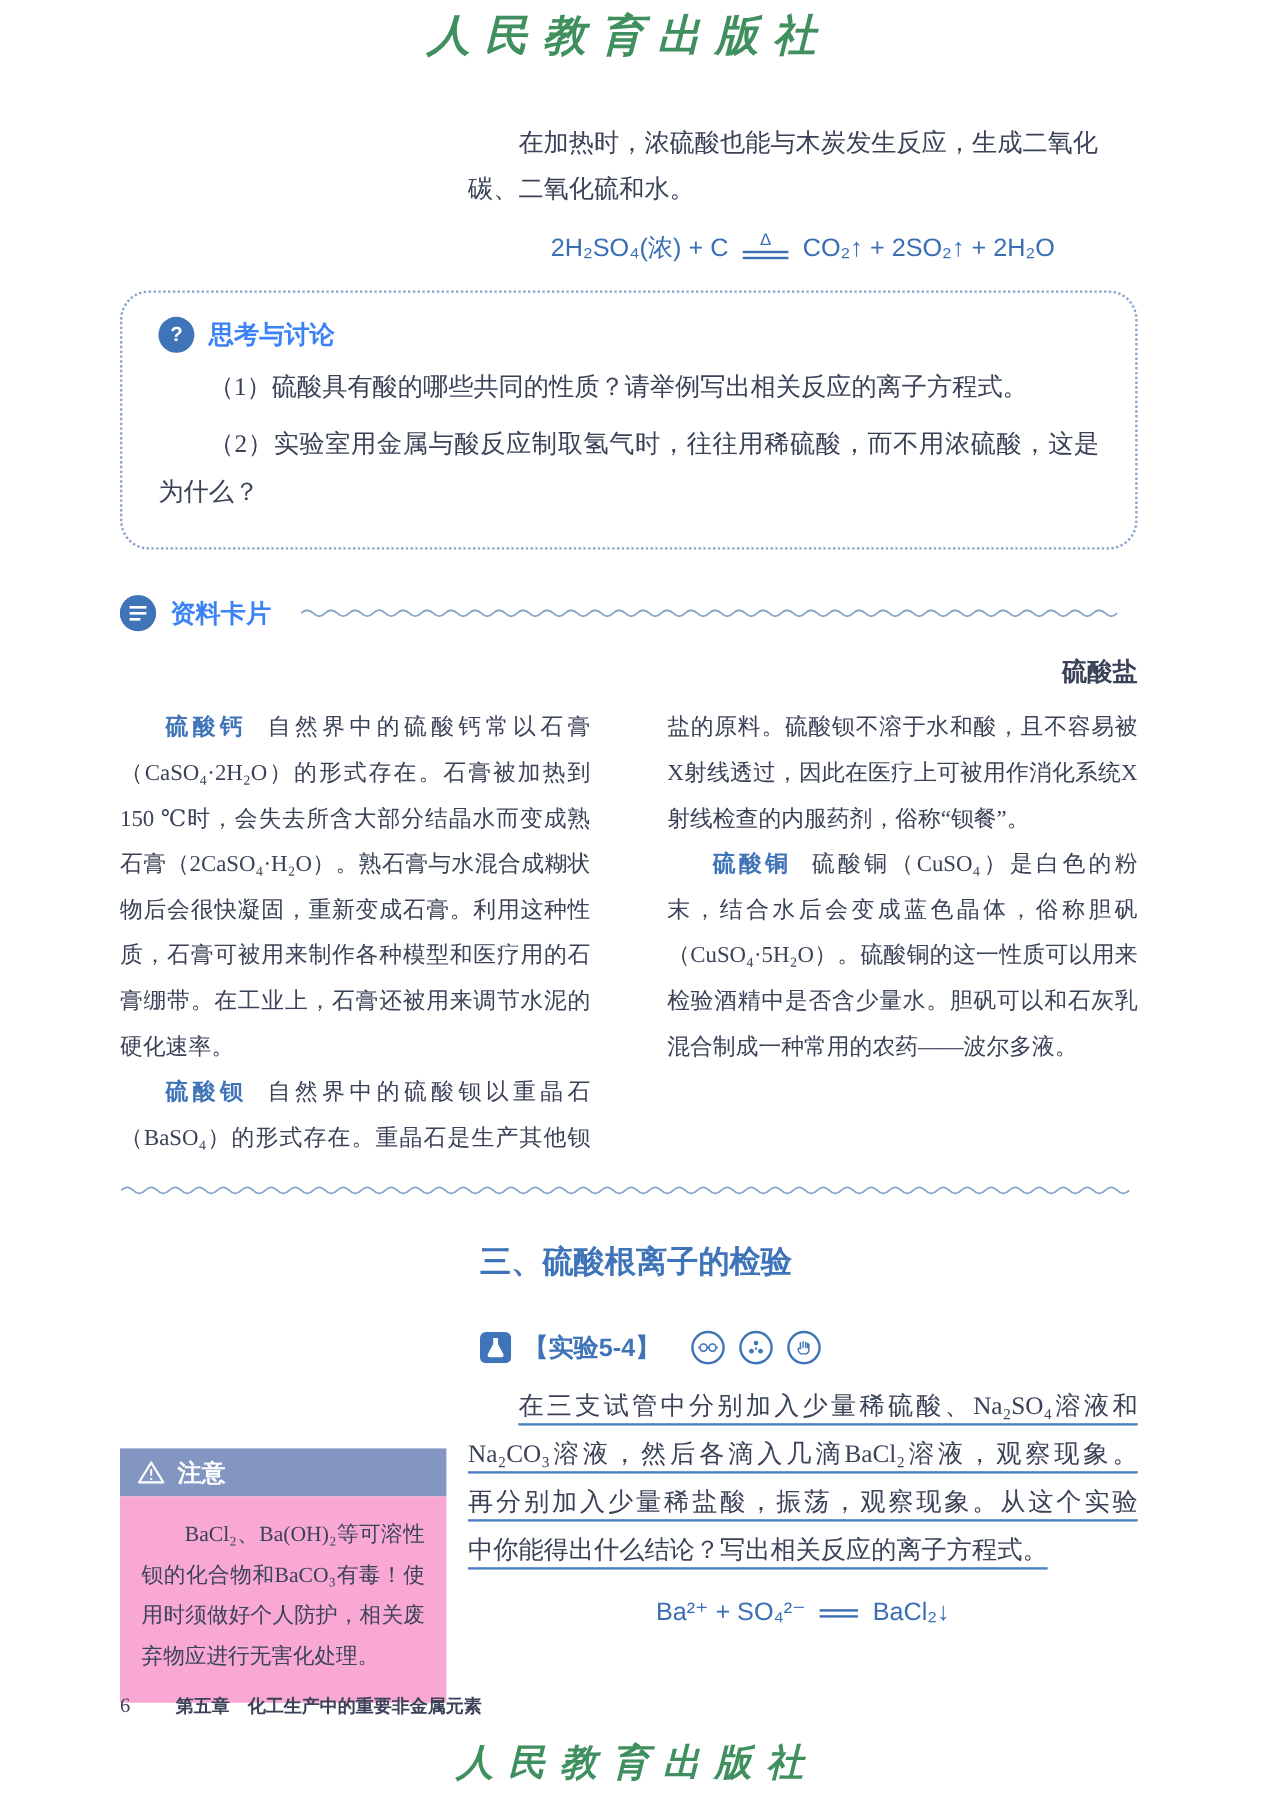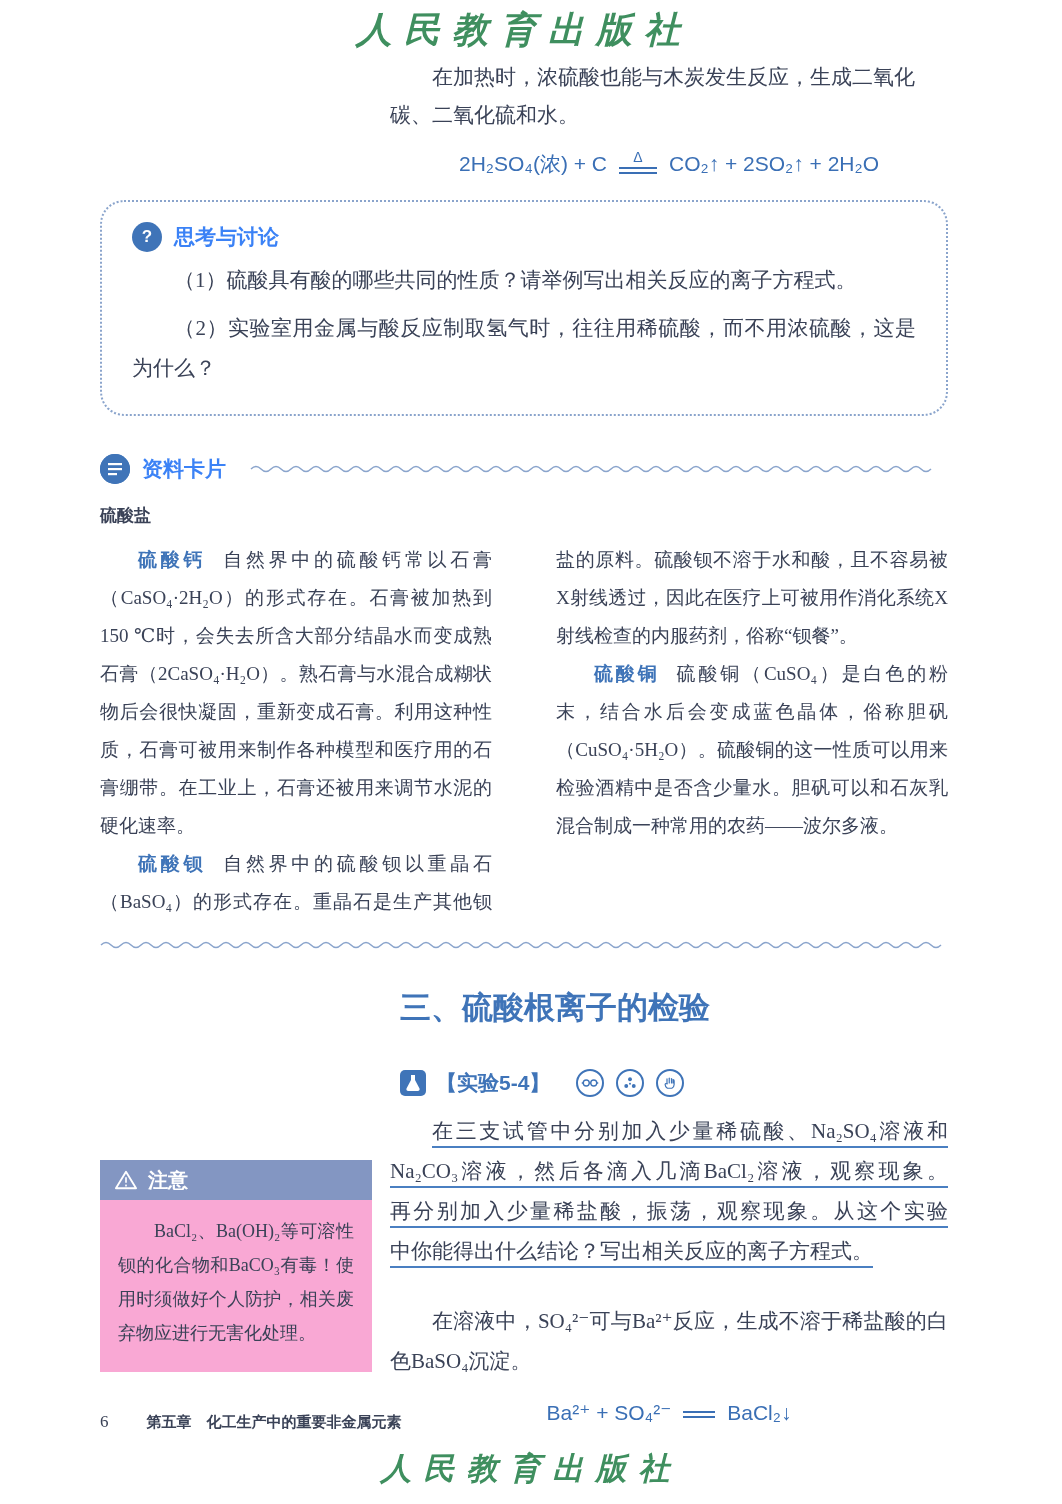--- a/index.html
+++ b/index.html
@@ -23,21 +23,21 @@
     font-style: italic;
     font-weight: bold;
     letter-spacing: 12px;
   }
   .logo-top { font-size: 36px; padding-top: 6px; height: 58px; }
   .logo-bottom { position: absolute; left: 0; width: 1062px; top: 1448px; font-size: 31px; }
 
   .maincol { margin-left: 290px; width: 558px; }
 
   
-  .intro { font-size: 21px; line-height: 38px; font-family: Liberation Serif, serif; }
+  .intro { margin-top: 42px; font-size: 21px; line-height: 38px; font-family: Liberation Serif, serif; }
   .intro .line.indent { text-indent: 2em; }
 
   .equation {
     text-align: center;
     color: #3a6fb5;
     font-size: 21px;
     margin: 16px 0 22px;
   }
   .cond {
     display: inline-flex; flex-direction: column; align-items: center;
@@ -67,34 +67,34 @@
     background: #3f74b8; color: #fff;
     display: flex; align-items: center; justify-content: center;
     font-weight: bold; font-size: 17px; flex: 0 0 auto;
   }
 
   
   .card-section { margin-top: 38px; }
   .card-header { display: flex; align-items: center; gap: 12px; }
   .wave-svg { display: block; }
   .card-header .wave-svg { margin-left: 12px; }
-  .card-subtitle { text-align: left; font-weight: bold; font-size: 17px; margin: 20px 0 14px; }
+  .card-subtitle { text-align: right; font-weight: bold; font-size: 21px; margin: 20px 0 14px; }
   .card-body {
     column-count: 2; column-gap: 64px;
     font-size: 19px; line-height: 38px; text-align: justify;
   }
   .card-body p { text-indent: 2em; }
   .lead { color: #3f74b8; font-weight: bold; margin-right: 0.9em; font-family: "Liberation Sans", "DejaVu Sans", sans-serif; }
   .card-endwave { margin-top: 18px; }
 
   
   .section3 { position: relative; margin-top: 36px; }
   .sec-heading {
     margin-left: 300px;
-    color: #3f74b8; font-weight: bold; font-size: 31px; margin-top: 28px;
+    color: #3f74b8; font-weight: bold; font-size: 26px; margin-top: 28px;
   }
   .experiment { margin-left: 290px; width: 558px; margin-top: 40px; }
   .exp-header { display: flex; align-items: center; gap: 10px; margin-bottom: 14px; margin-left: 10px; }
   .exp-label { color: #3f74b8; font-weight: bold; font-size: 21px; }
   .safety-icons { display: flex; gap: 12px; margin-left: 16px; }
   .safety-circle {
     width: 28px; height: 28px; border-radius: 50%;
     border: 2px solid #3f74b8;
     display: flex; align-items: center; justify-content: center;
   }
@@ -236,21 +236,20 @@
         <svg width="24" height="22" viewBox="0 0 26 24">
           <path d="M13 3 L24 21 H2 Z" fill="none" stroke="#fff" stroke-width="2" stroke-linejoin="round"></path>
           <rect x="12.1" y="9" width="1.8" height="6" fill="#fff"></rect>
           <rect x="12.1" y="17" width="1.8" height="2" fill="#fff"></rect>
         </svg>
         <span>注意</span>
       </div>
       <div class="notice-body">BaCl₂、Ba(OH)₂等可溶性钡的化合物和BaCO₃有毒！使用时须做好个人防护，相关废弃物应进行无害化处理。</div>
     </div>
 
-    <div class="solution-p">在溶液中，SO₄²⁻可与Ba²⁺反应，生成不溶于稀盐酸的白色BaSO₄沉淀。</div>
 
     <div class="ionic-eq sans">
       <span>Ba²⁺ + SO₄²⁻</span><span class="dbl-line"></span><span>BaCl₂↓</span>
     </div>
   </div>
 
 </div>
 
 <div class="footer">
   <span class="pno">6</span>

